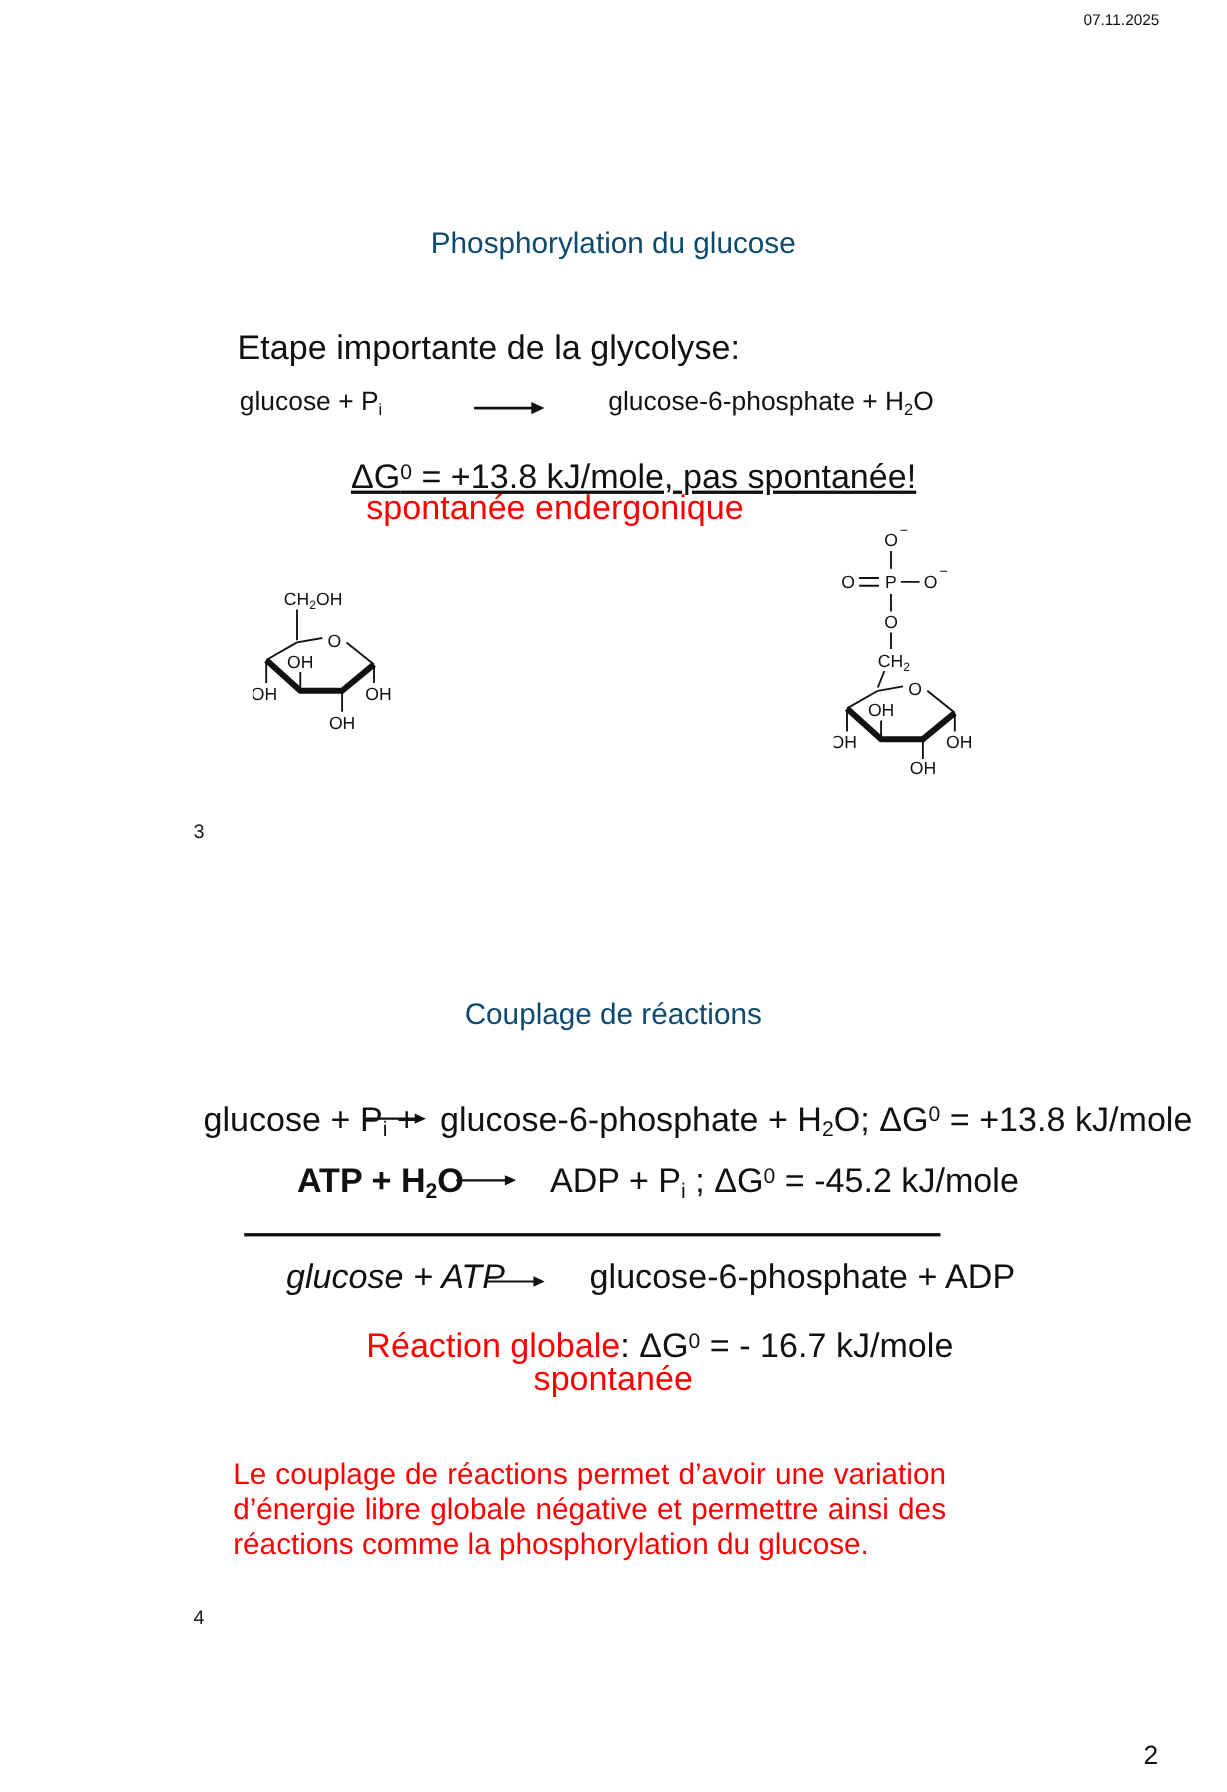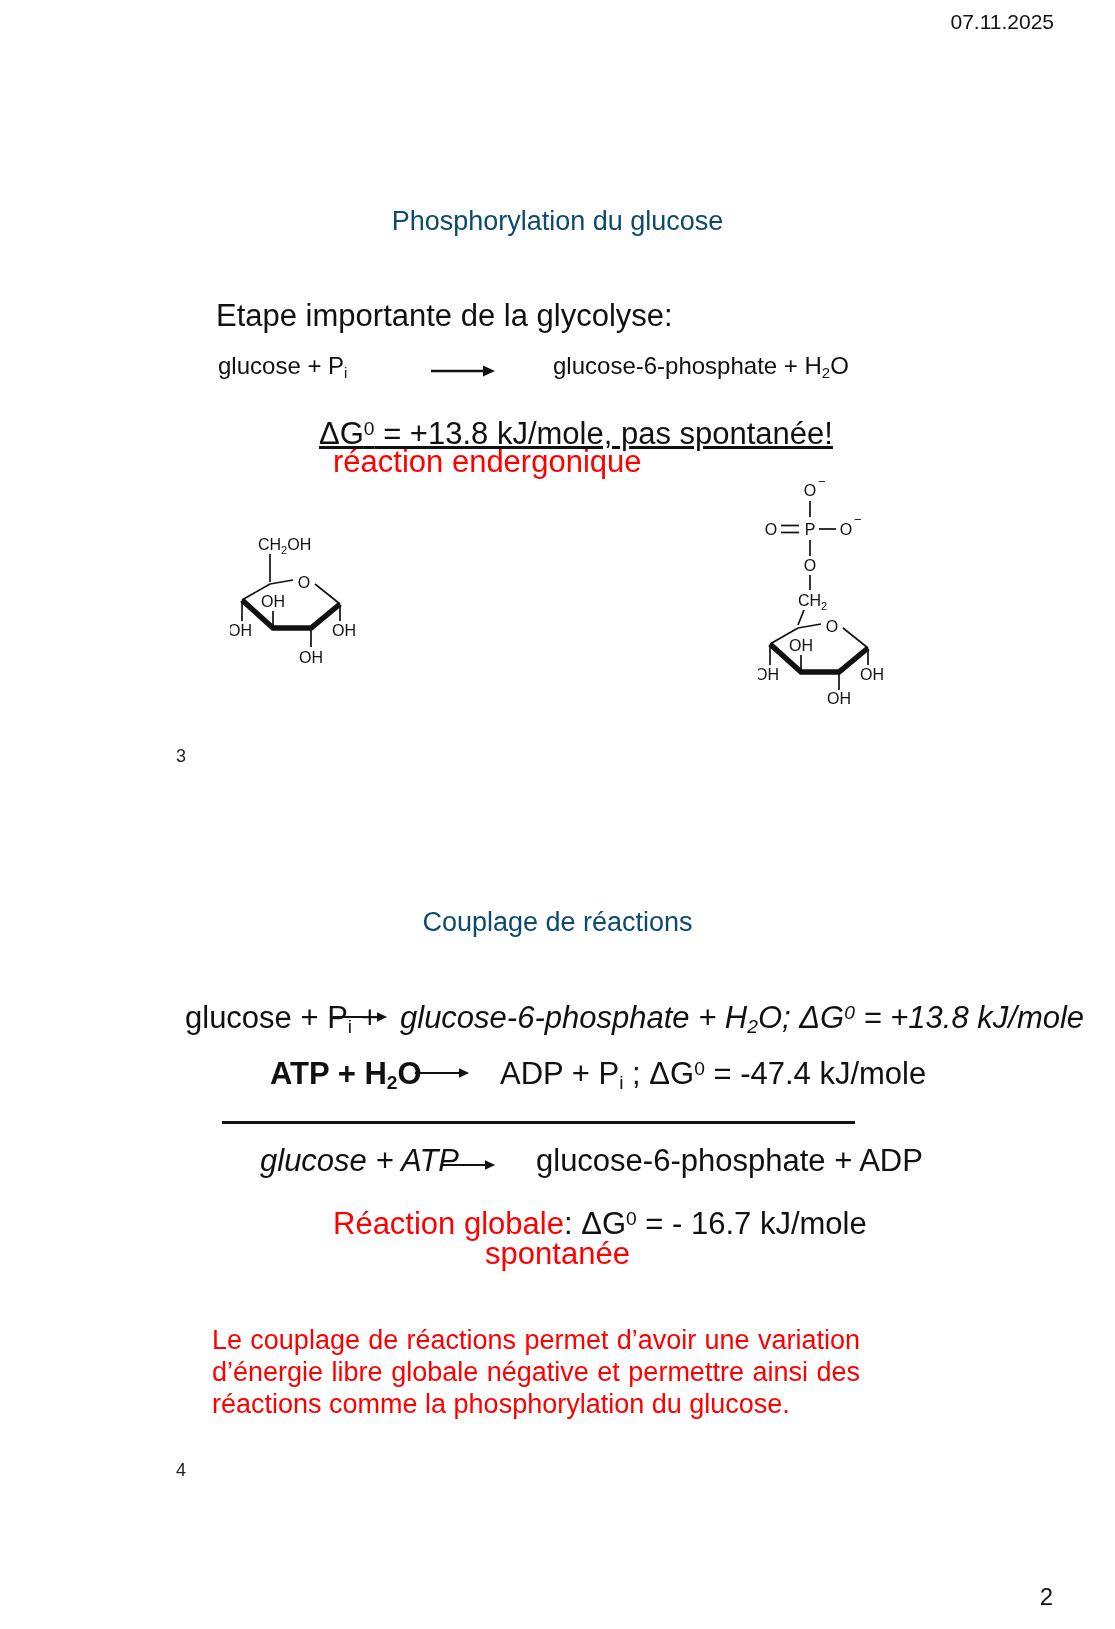--- a/index.html
+++ b/index.html
@@ -13,21 +13,21 @@
   }
   .abs{position:absolute;}
   .center-row{left:20px;width:1075px;text-align:center;}
   .title{font-size:27px;color:#0c4a6e;}
   .body-txt{font-size:31px;}
   .rx-txt{font-size:24px;}
   sub{font-size:0.62em;vertical-align:baseline;position:relative;top:0.28em;}
   sup{font-size:0.62em;vertical-align:baseline;position:relative;top:-0.45em;}
   .red{color:#ff0000;}
   .pagenum{font-size:18px;color:#222;}
-  .date{font-size:21px;color:#111;}
+  .date{font-size:14px;color:#111;}
   .divider{background:#111;height:3px;}
   .para{
     font-size:27px;line-height:32px;text-align:justify;
   }
   svg text{font-family:"Liberation Sans","DejaVu Sans",sans-serif;fill:#111;}
   svg .bond{stroke:#111;stroke-width:1.7;fill:none;}
   svg .bond-bold{stroke:#111;stroke-width:5.5;fill:none;}
   .arrow-line{stroke:#111;stroke-width:2.4;}
   .arrow-head{fill:#111;}
 </style>
@@ -47,21 +47,21 @@
 
   <svg class="abs" style="top:364px;left:430px;" width="66" height="14" viewBox="0 0 66 14">
     <line class="arrow-line" x1="1" y1="7" x2="55" y2="7"></line>
     <polygon class="arrow-head" points="53,1.5 65,7 53,12.5"></polygon>
   </svg>
 
   <div class="abs rx-txt" style="top:352px;left:553px;"><span>glucose-6-phosphate + H</span><sub>2</sub><span>O</span></div>
 
   <div class="abs body-txt" style="top:416px;left:319px;text-decoration:underline;"><span>ΔG</span><sup>0</sup><span> = +13.8 kJ/mole, pas spontanée!</span></div>
 
-  <div class="abs body-txt red" style="top:444px;left:333px;">réaction endergonique</div>
+  <div class="abs body-txt red" style="top:444px;left:333px;">spontanée endergonique</div>
 
   <svg class="abs" style="top:532px;left:230px;" width="126" height="140" viewBox="0 0 126 140">
     <g>
       <line class="bond" x1="40" y1="22" x2="40" y2="50"></line>
       <line class="bond" x1="40" y1="52" x2="63" y2="48"></line>
       <line class="bond" x1="85" y1="52" x2="110" y2="72"></line>
       <line class="bond" x1="12" y1="68" x2="40" y2="52"></line>
       <path class="bond-bold" d="M110,72 L81,96 L43,96 L12,68"></path>
       <line class="bond" x1="43" y1="93" x2="43" y2="79"></line>
       <line class="bond" x1="12" y1="70" x2="12" y2="89"></line>
@@ -114,28 +114,28 @@
 
 <section>
 
   <div class="abs center-row title" style="top:907px;">Couplage de réactions</div>
 
   <div class="abs body-txt" style="top:1000px;left:185px;"><span>glucose + P</span><sub>i</sub><span> +</span></div>
   <svg class="abs" style="top:1010px;left:332px;" width="56" height="14" viewBox="0 0 66 14">
     <line class="arrow-line" x1="1" y1="7" x2="55" y2="7"></line>
     <polygon class="arrow-head" points="53,1.5 65,7 53,12.5"></polygon>
   </svg>
-  <div class="abs body-txt" style="top:1000px;left:400px;font-style:italic;"><span>glucose-6-phosphate + H</span><sub>2</sub><span>O; ΔG</span><sup>0</sup><span> = +13.8 kJ/mole</span></div>
+  <div class="abs body-txt" style="top:1000px;left:400px;"><span>glucose-6-phosphate + H</span><sub>2</sub><span>O; ΔG</span><sup>0</sup><span> = +13.8 kJ/mole</span></div>
 
   <div class="abs body-txt" style="top:1056px;left:270px;font-weight:bold;"><span>ATP + H</span><sub>2</sub><span>O</span></div>
   <svg class="abs" style="top:1066px;left:414px;" width="56" height="14" viewBox="0 0 66 14">
     <line class="arrow-line" x1="1" y1="7" x2="55" y2="7"></line>
     <polygon class="arrow-head" points="53,1.5 65,7 53,12.5"></polygon>
   </svg>
-  <div class="abs body-txt" style="top:1056px;left:500px;"><span>ADP + P</span><sub>i</sub><span> ; ΔG</span><sup>0</sup><span> = -47.4 kJ/mole</span></div>
+  <div class="abs body-txt" style="top:1056px;left:500px;"><span>ADP + P</span><sub>i</sub><span> ; ΔG</span><sup>0</sup><span> = -45.2 kJ/mole</span></div>
 
   <div class="abs divider" style="top:1121px;left:222px;width:633px;"></div>
 
   <div class="abs body-txt" style="top:1143px;left:260px;font-style:italic;">glucose + ATP</div>
   <svg class="abs" style="top:1158px;left:440px;" width="56" height="14" viewBox="0 0 66 14">
     <line class="arrow-line" x1="1" y1="7" x2="55" y2="7"></line>
     <polygon class="arrow-head" points="53,1.5 65,7 53,12.5"></polygon>
   </svg>
   <div class="abs body-txt" style="top:1143px;left:512px;margin-left:24px;">glucose-6-phosphate + ADP</div>
 

